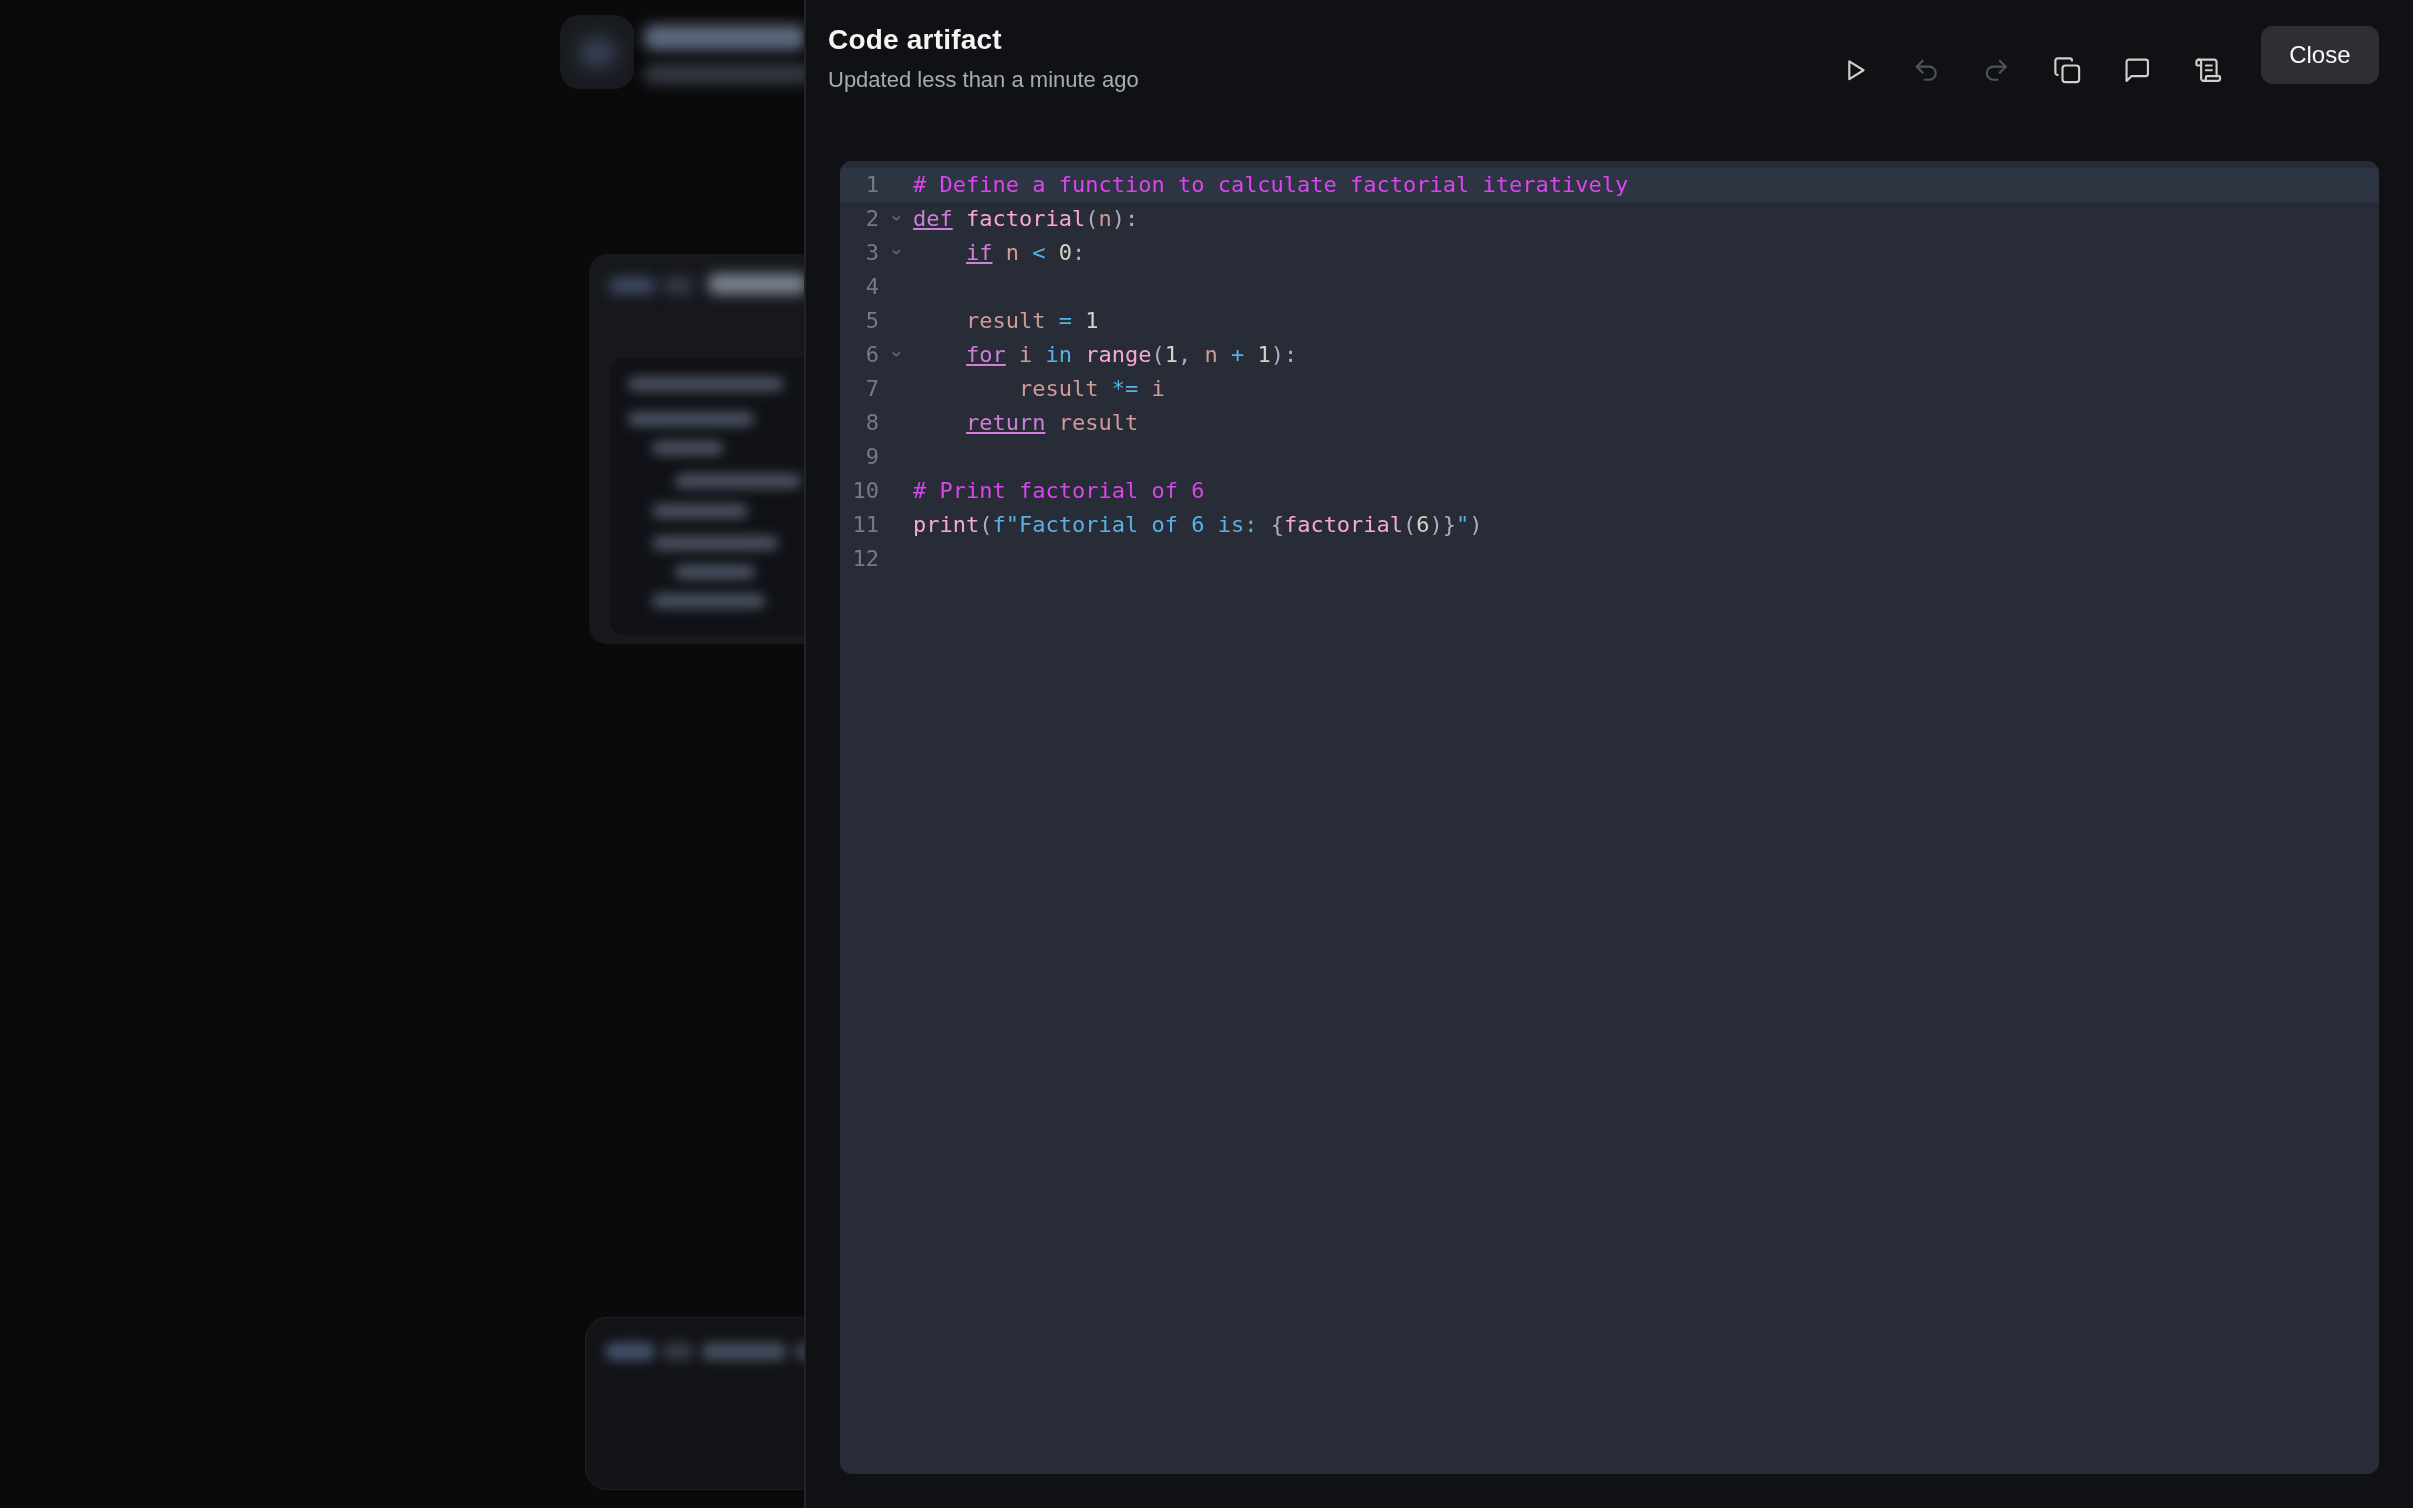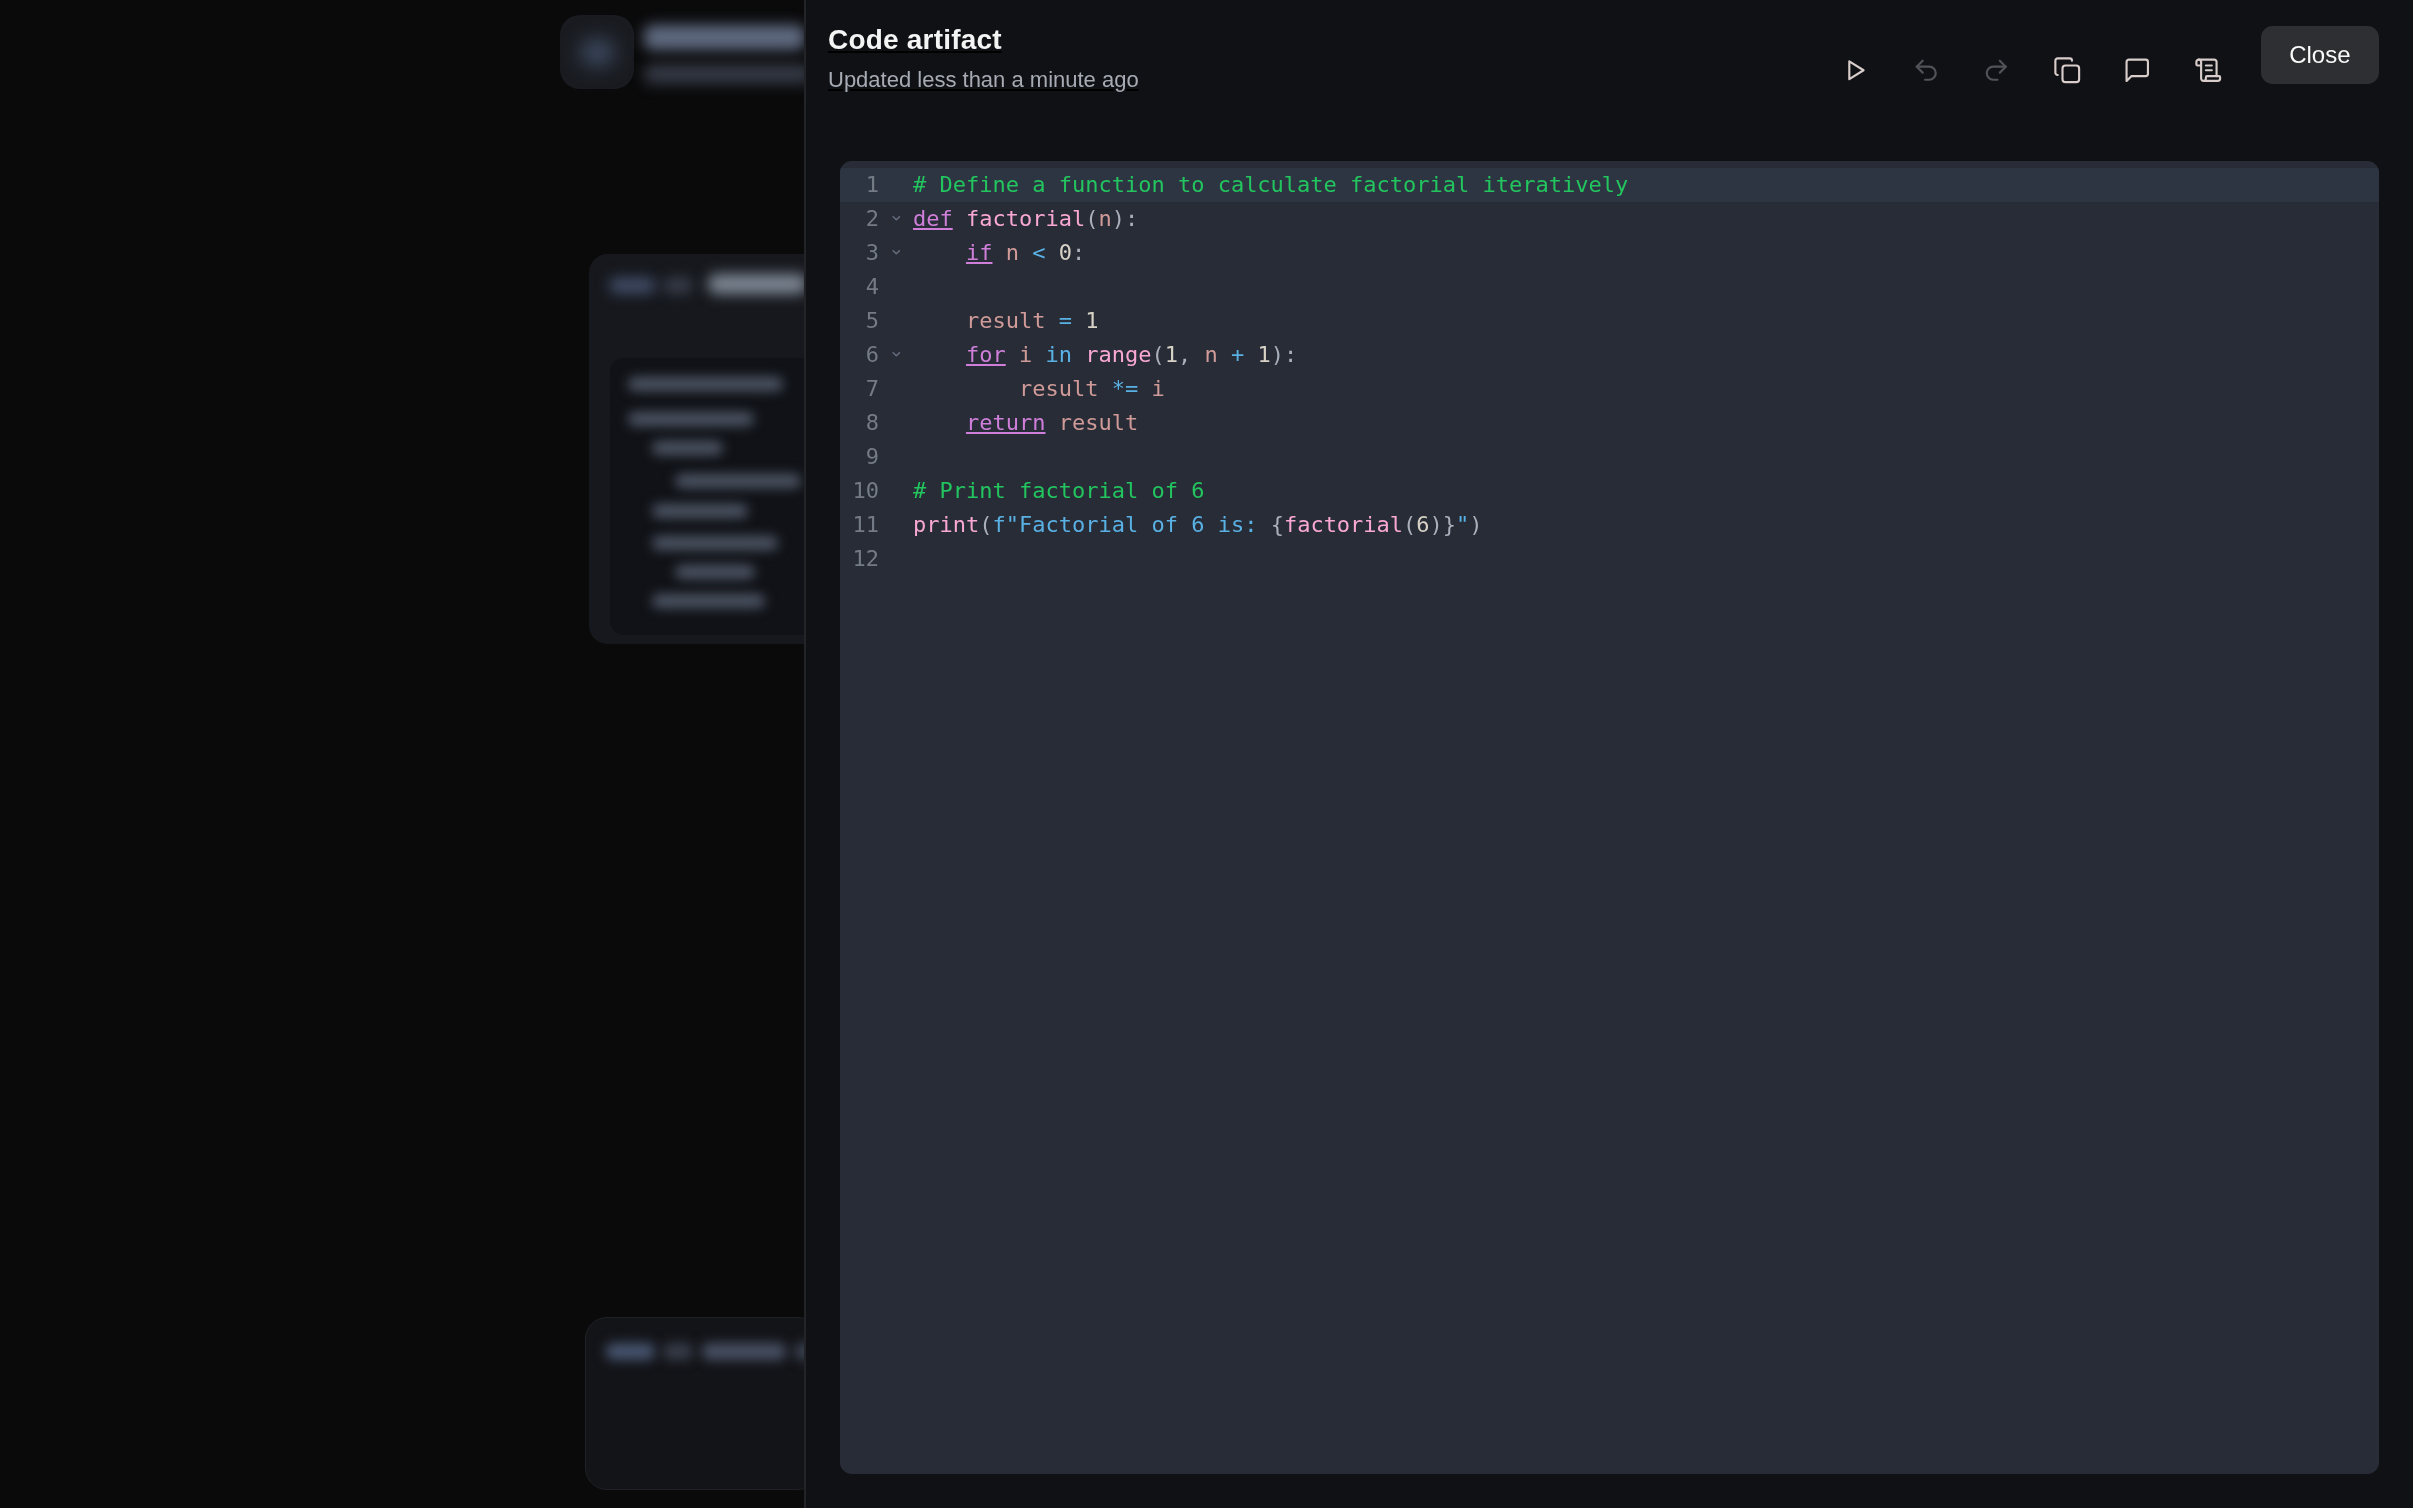--- a/index.html
+++ b/index.html
@@ -34,21 +34,21 @@
   .p1 { left:20px; width:49px; background:#46546e; }
   .p2 { left:77px; width:30px; background:#363c48; }
   .p3 { left:116px; width:84px; background:#485063; }
   .p4 { left:208px; width:37px; background:#3a4250; }
 
   .divider { position:absolute; left:804px; top:0; width:1.7px; height:1508px; background:#232428; }
 
   
   .artifact { position:absolute; left:806px; top:0; width:1607px; height:1508px;
               background:#101114; }
-  .artifact-header { position:relative; height:161px;text-decoration:underline; }
+  .artifact-header { position:relative; height:161px; }
   .titles { padding:23.5px 0 0 22px; }
   .artifact-title { color:#f4f4f5; font-size:28px; font-weight:700; letter-spacing:0.2px; }
   .artifact-subtitle { margin-top:11.7px; color:#a6abb4; font-size:22px; font-weight:400; }
 
   .toolbar { position:absolute; right:34px; top:26px; display:flex; align-items:flex-end; gap:42px; }
   .icon-btn { width:28.5px; height:28.5px; background:none; border:none; cursor:pointer;
               display:flex; align-items:center; justify-content:center; padding:0; }
   .icon-btn svg { width:28.5px; height:28.5px; fill:none; stroke:#d8cdca; stroke-width:1.8;
                   stroke-linecap:round; stroke-linejoin:round; }
   .icon-btn.disabled svg { stroke:#50535a; }
@@ -59,21 +59,21 @@
   
   .editor { position:absolute; left:34px; right:34px; top:161px; bottom:34px;
             background:#272c37; border-radius:11.7px; padding:6.7px 0;
             font-family:"DejaVu Sans Mono", monospace; font-size:22px; line-height:34px;
             overflow:auto; }
   .line { display:flex; height:34px; align-items:center; }
   .line.active { background:#2e3542; }
   .ln { width:39px; flex:0 0 39px; text-align:right; color:#747b87; user-select:none; }
   .fold { width:34px; flex:0 0 34px; display:flex; align-items:center; justify-content:center; }
   .code { white-space:pre; }
-  .tok-com { color:#22c55e; }
+  .tok-com { color:#d946ef; }
   .tok-kw  { color:#cf7fd9;text-decoration:underline; }
   .tok-fn  { color:#f9a8d4; }
   .tok-op  { color:#5ab1e4; }
   .tok-str { color:#5ab1e4; }
   .tok-var { color:#cf9a98; }
   .tok-num { color:#d8d2c6; }
   .tok-pn  { color:#a9b0bc; }
 </style>
 </head>
 <body>

